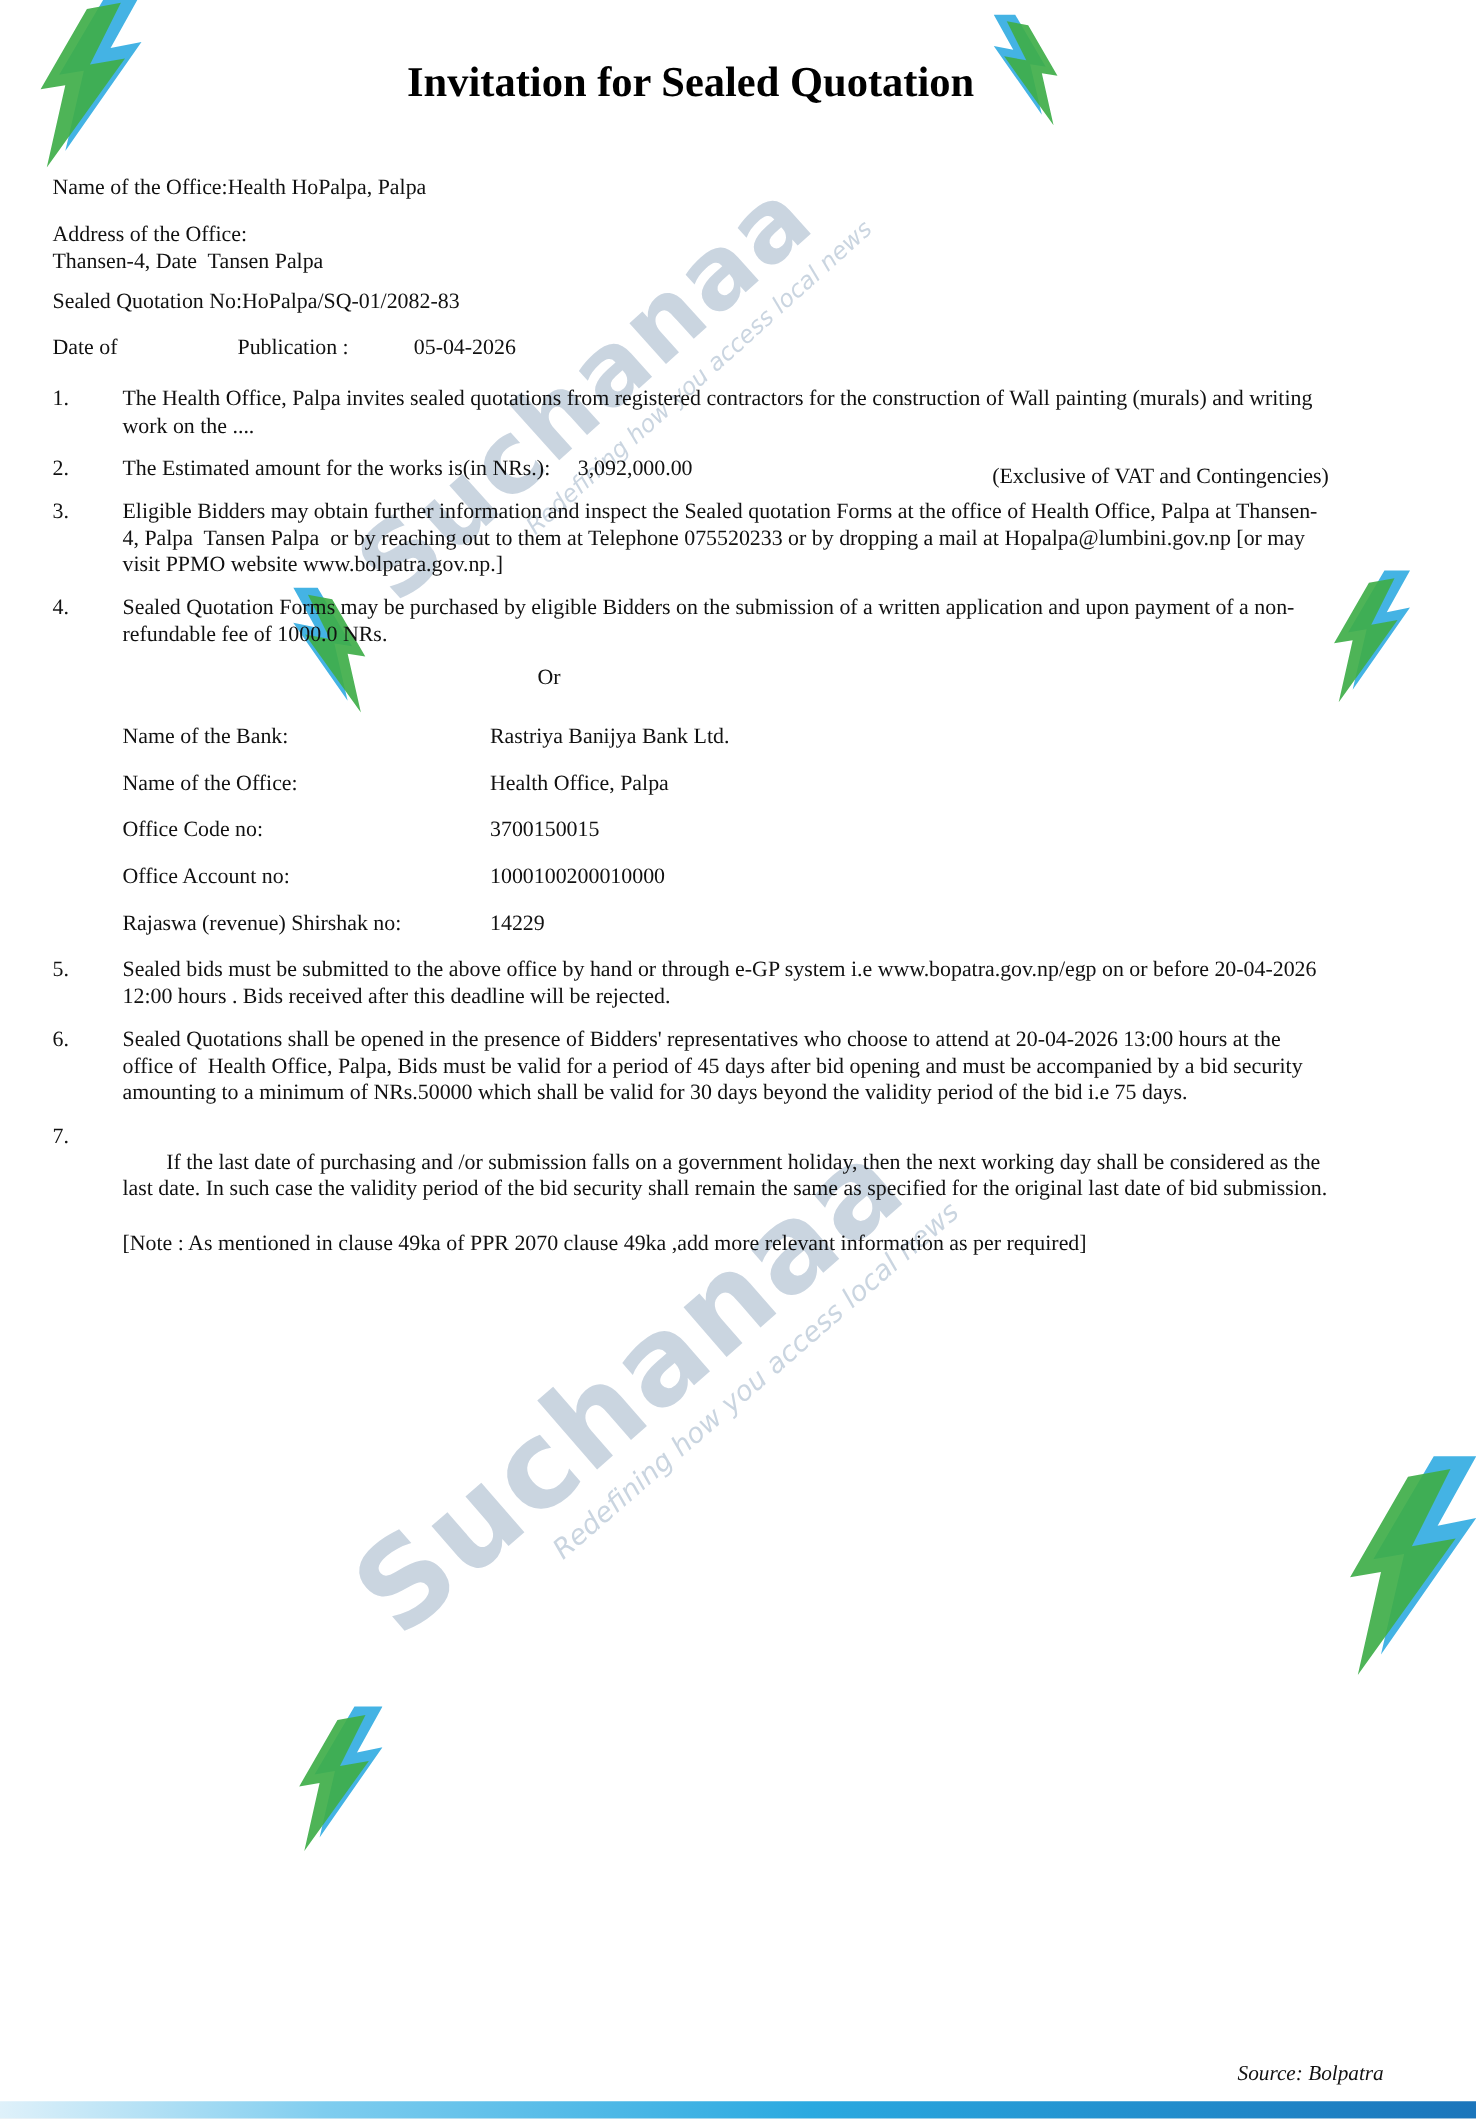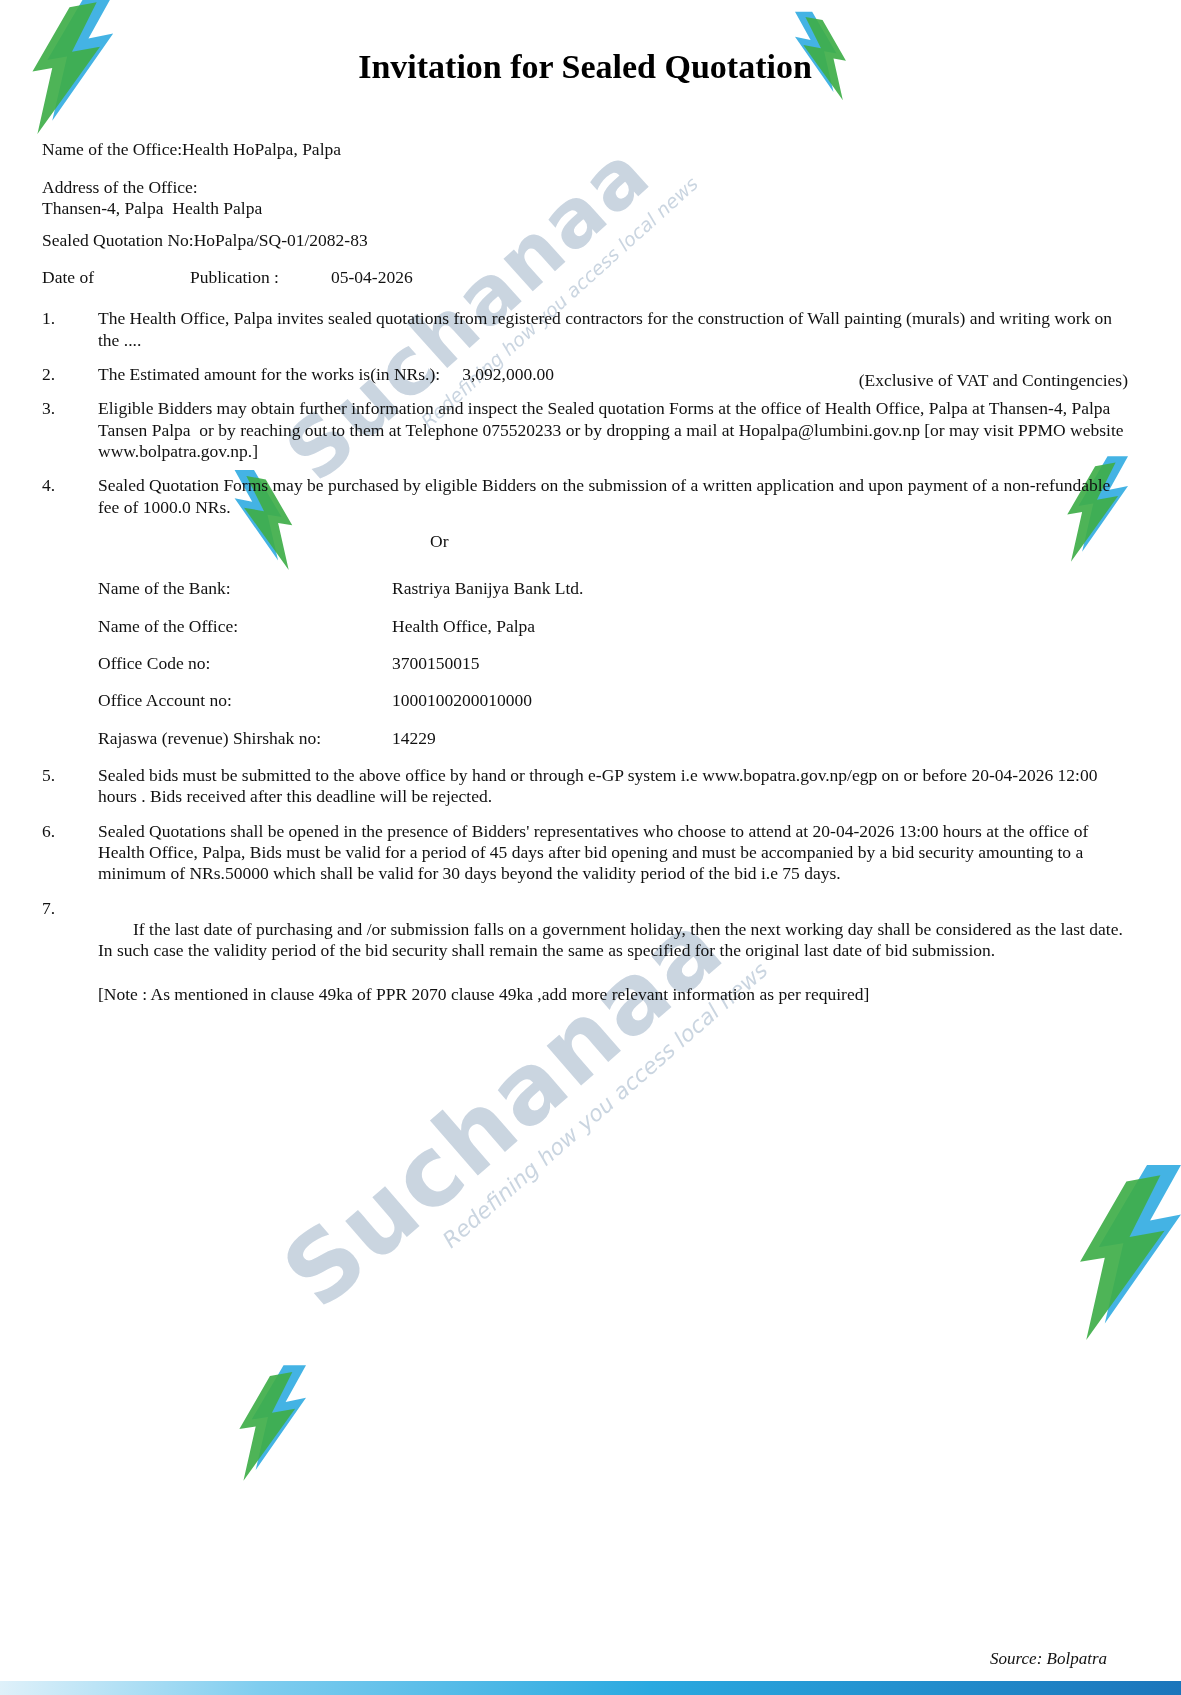--- a/index.html
+++ b/index.html
@@ -11,21 +11,21 @@
     margin: 0 auto;
     overflow: hidden;
     font-family: "Liberation Serif", "DejaVu Serif", serif;
     color: #111111;
   }
 
   
   .content {
     position: relative;
     z-index: 2;
-    padding: 46px 53px 0 42px;
+    padding: 46px 118px 0 42px;
     font-size: 17.5px;
     line-height: 1.22;
   }
   .pre { white-space: pre-wrap; }
 
   h1.doc-title {
     font-size: 34px;
     font-weight: bold;
     text-align: center;
     margin: 0 0 52px 0;
@@ -147,21 +147,21 @@
   </svg>
 
   <div class="content">
 
     <h1 class="doc-title">Invitation for Sealed Quotation</h1>
 
     <p class="meta-line pre">Name of the Office:Health HoPalpa, Palpa</p>
 
     <div class="addr-block">
       <div class="pre">Address of the Office:</div>
-      <div class="pre">Thansen-4, Palpa  Health Palpa</div>
+      <div class="pre">Thansen-4, Date  Tansen Palpa</div>
     </div>
 
     <p class="quot-line pre">Sealed Quotation No:HoPalpa/SQ-01/2082-83</p>
 
     <div class="date-row">
       <span class="dlabel">Date of</span>
       <span class="plabel">Publication :</span>
       <span>05-04-2026</span>
     </div>
 

